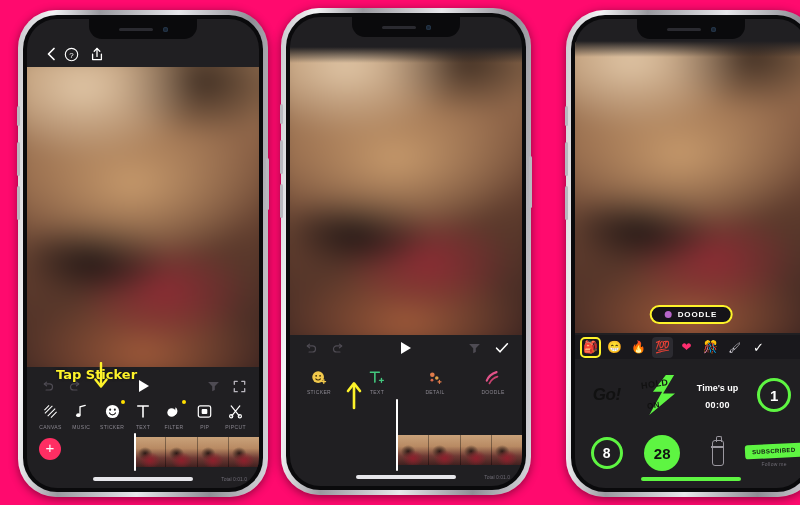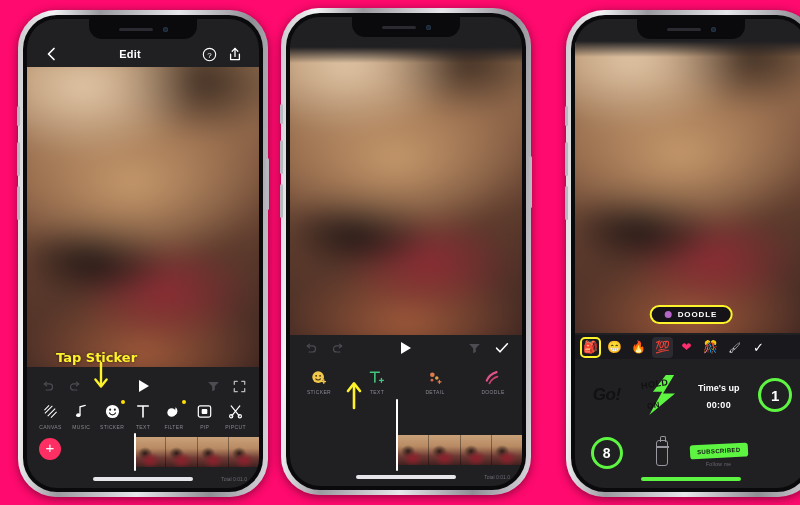--- a/index.html
+++ b/index.html
@@ -242,21 +242,20 @@
         <div class="preview" style="top:48px;height:300px;">
           <div class="blurimg"></div>
         </div>
 
         <div class="topnav">
           <div class="icobtn">
             <svg width="12" height="14" viewBox="0 0 12 14">
                 <path d="M9 1.5 3.5 7 9 12.5" stroke="#fff" stroke-width="1.7" fill="none" stroke-linecap="round" stroke-linejoin="round"></path>
               </svg>
           </div>
-          <div class="ttl">Edit</div>
           <div class="icobtn">
             <svg width="15" height="15" viewBox="0 0 16 16">
                 <circle cx="8" cy="8" r="6.6" stroke="#fff" stroke-width="1.2" fill="none"></circle>
                 <text x="8" y="11.4" font-size="8.5" fill="#fff" text-anchor="middle" font-family="Liberation Sans">?</text>
               </svg>
           </div>
           <div class="icobtn" style="margin-left:6px">
             <svg width="14" height="15" viewBox="0 0 14 15">
                 <path d="M7 1.4v8" stroke="#fff" stroke-width="1.3" stroke-linecap="round"></path>
                 <path d="M4.2 4.2 7 1.4l2.8 2.8" stroke="#fff" stroke-width="1.3" fill="none" stroke-linecap="round" stroke-linejoin="round"></path>
@@ -375,21 +374,21 @@
         </div>
         <div class="playhead" style="left:107px;top:414px;height:38px"></div>
         <div class="tl-time" style="left:100px;top:457px">0:00.0</div>
         <div class="tl-time" style="right:12px;top:457px">Total 0:01.0</div>
 
         <div class="home-bar"></div>
       </div>
     </div>
   </div>
 
-  <div class="annot" style="left:56px;top:350px">Tap Sticker</div>
+  <div class="annot" style="left:56px;top:367px">Tap Sticker</div>
   <div class="arrow-down" style="left:92px;top:362px">
     <svg width="18" height="28" viewBox="0 0 18 28">
         <path d="M9 1v21" stroke="#fdf32a" stroke-width="2.4" stroke-linecap="round"></path>
         <path d="M3.4 17.5 9 24.5l5.6-7" stroke="#fdf32a" stroke-width="2.4" fill="none" stroke-linecap="round" stroke-linejoin="round"></path>
       </svg>
   </div>
 
   <div class="phone p2">
     <div class="side-btn sb-l1"></div>
       <div class="side-btn sb-l2"></div>
@@ -550,20 +549,23 @@
               <span class="t2">00:00</span>
             </span>
           </div>
           <div class="scell">
             <span class="ring r1">1</span>
           </div>
           <div class="scell">
             <span class="ring r8">8</span>
           </div>
           <div class="scell">
+            <span class="disc">28</span>
+          </div>
+          <div class="scell">
             <span class="bottle"></span>
           </div>
           <div class="scell">
             <span class="subwrap">
               <span class="subbtn" style="display:inline-block">SUBSCRIBED</span>
               <span class="subcap" style="display:block">Follow me</span>
             </span>
           </div>
         </div>
 

